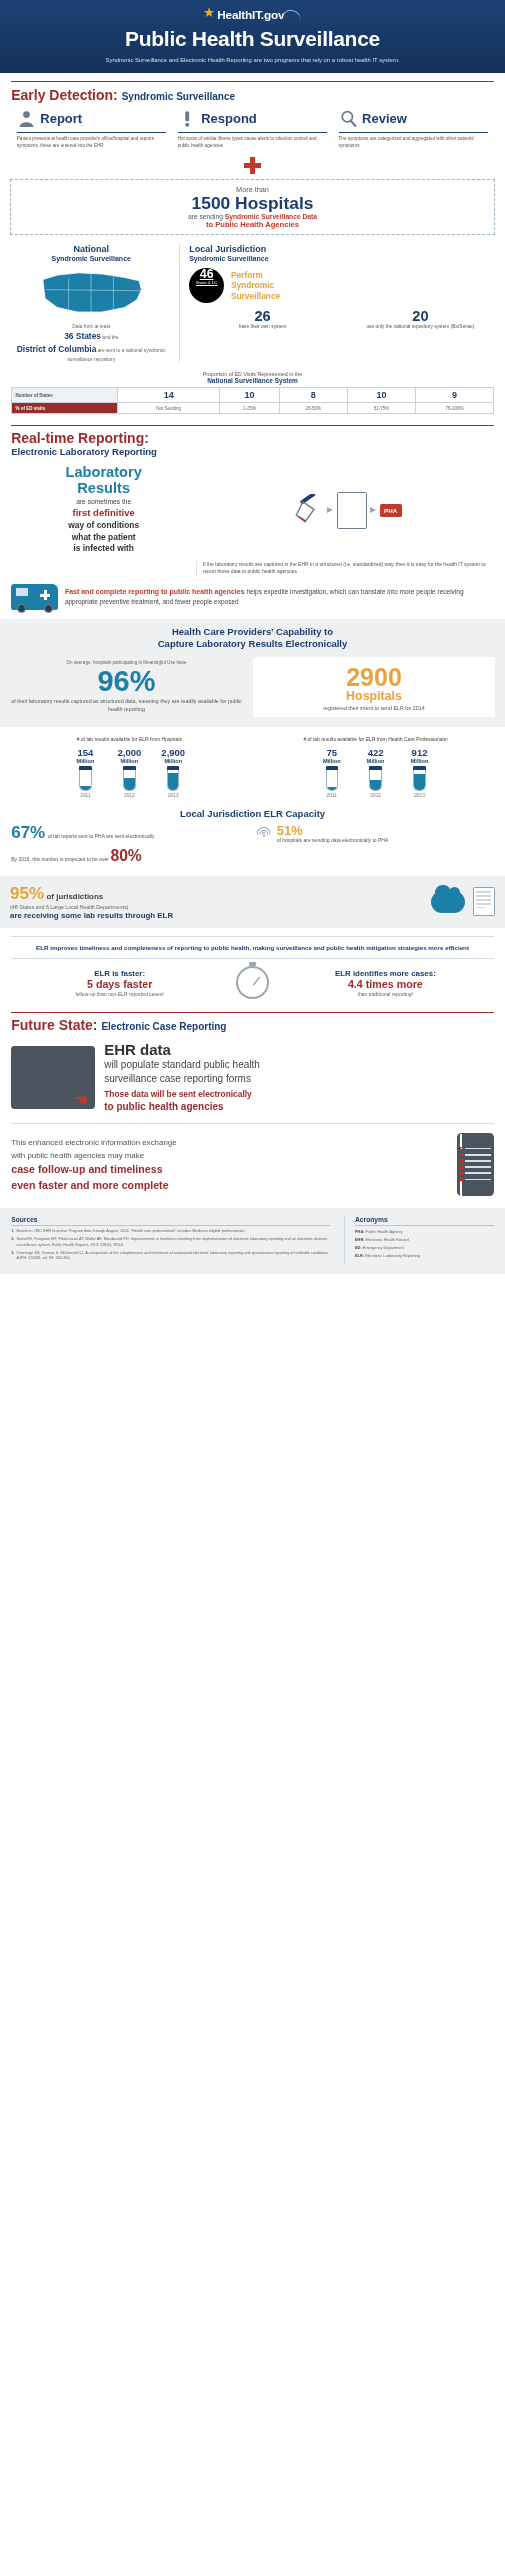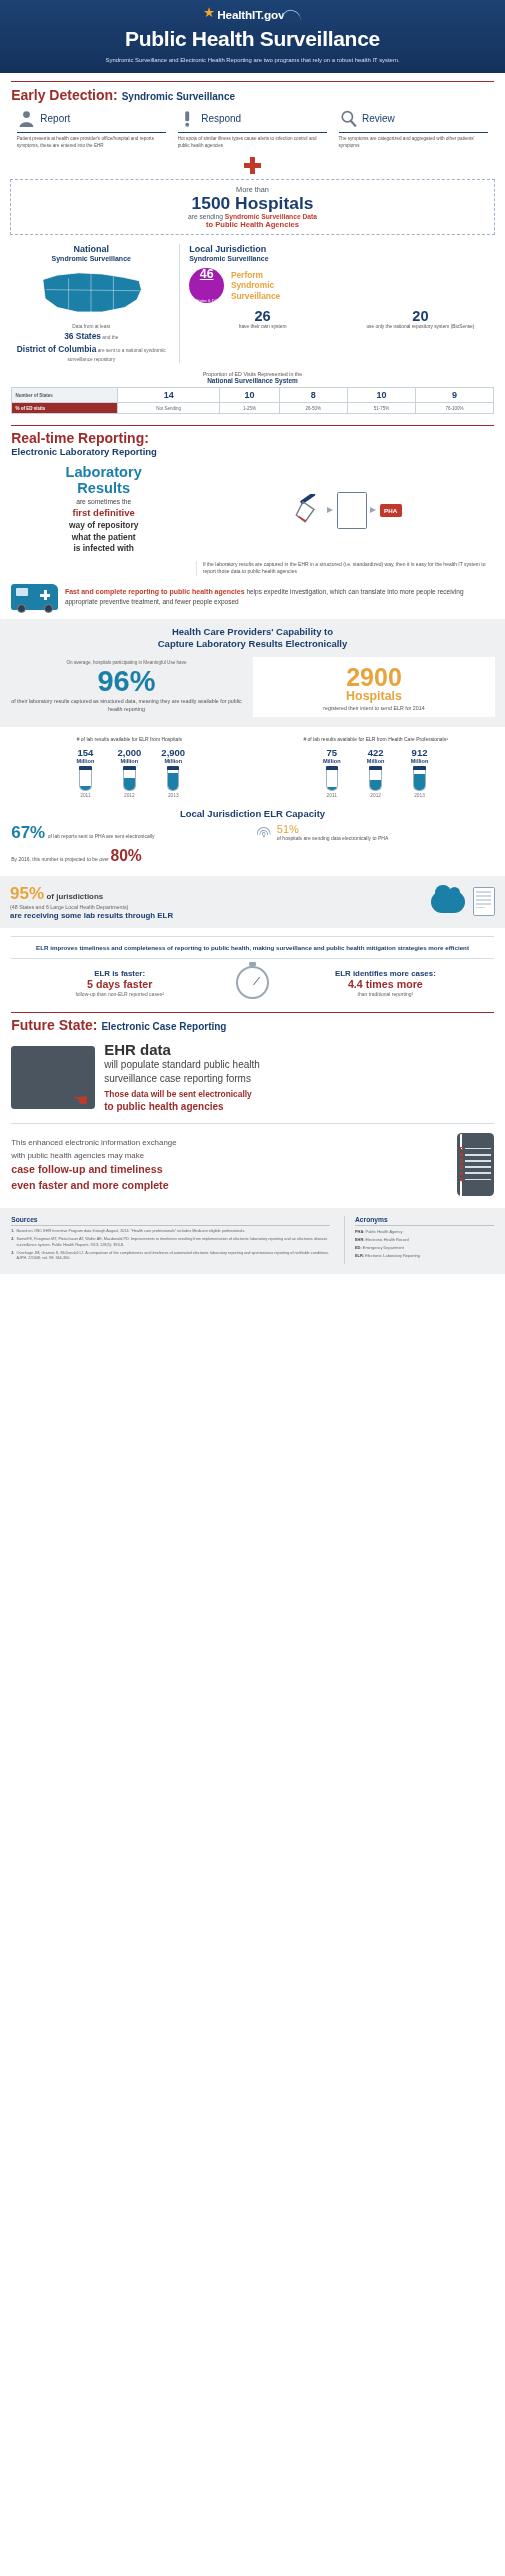--- a/index.html
+++ b/index.html
@@ -42,21 +42,21 @@
   .band-title .sub { color:#1b3e6f; font-size: 10px; font-weight: bold; }
   .band-title .sub2 { color:#1b3e6f; font-size: 9.5px; font-weight: bold; display:block; }
 
   .content { padding: 0 11.2px; }
 
   
   .rrr { display:flex; gap:0; margin-top: 6.7px; }
   .rrr-col { flex:1; padding: 0 5.6px; }
   .rrr-head { display:flex; align-items:center; gap:4.5px; border-bottom: 1.1px solid #1b3e6f; padding-bottom:3.4px; margin-bottom:3.4px; }
   .rrr-icon { width: 19px; height: 19px; display:flex; align-items:center; justify-content:center; }
-  .rrr-label { font-size: 10px; font-weight: normal; color:#1b3e6f; }
+  .rrr-label { font-size: 13px; font-weight: bold; color:#1b3e6f; }
   .rrr-body { font-size: 4.6px; color:#555; line-height:1.45; }
 
   
   .cross-wrap { display:flex; justify-content:center; margin: 7.9px 0 0 0; }
   .red-cross { position:relative; width: 17px; height: 17px; }
   .red-cross:before, .red-cross:after { content:""; position:absolute; background:#c0392b; }
   .red-cross:before { left: 6.2px; top:0; width:4.5px; height:17px; }
   .red-cross:after { top: 6.2px; left:0; width:17px; height:4.5px; }
 
   .hosp-box {
@@ -79,22 +79,22 @@
   .nl-left { width: 168px; padding-right: 7.9px; text-align:center; }
   .nl-right { flex:1; padding-left: 9px; border-left: 0.6px solid #d4dde5; }
   .nl-h { font-size: 9px; font-weight:bold; color:#1b3e6f; line-height:1.2; }
   .nl-h .small { font-size: 7px; display:block; font-weight:bold; }
   .map-area { height: 53px; display:flex; align-items:center; justify-content:center; margin: 3.4px 0; }
   .nl-note { font-size: 4.8px; color:#666; line-height:1.5; }
   .nl-note .big { font-size: 8.4px; font-weight:bold; color:#1b3e6f; }
 
   .states-row { display:flex; align-items:center; gap: 6.7px; margin-top: 4.5px; }
   .states-circle {
-    width: 35px; height:35px; border-radius:50%; background:#a21caf; color:#fff;
-    display:flex; flex-direction:column; align-items:center; justify-content:space-between; flex: none; text-decoration: underline;
+    width: 35px; height:35px; border-radius:50%; background:#000000; color:#fff;
+    display:flex; flex-direction:column; align-items:center; justify-content:flex-start; flex: none; text-decoration: underline;
   }
   .states-circle .n { font-size: 12.4px; font-weight:bold; line-height:1; }
   .states-circle .t { font-size: 3.9px; }
   .perform { font-size: 8.4px; font-weight:bold; color:#e8a33d; line-height:1.25; }
 
   .two-stats { display:flex; gap: 11px; margin-top: 5.6px; text-align:center; }
   .two-stat { flex:1; }
   .two-stat .n { font-size: 14.6px; font-weight:bold; color:#1b3e6f; }
   .two-stat .t { font-size: 4.8px; color:#555; line-height:1.45; }
 
@@ -164,21 +164,21 @@
   .tube .cap { height: 3.9px; background:#1b3e6f; border-radius:1.1px 1.1px 0 0;}
   .tube .glass { height: 21.3px; border:0.8px solid #9fb3c8; border-top:none; border-radius: 0 0 5.6px 5.6px; position:relative; background:#fff; overflow:hidden;}
   .tube .fill { position:absolute; bottom:0; left:0; right:0; background:#1b7fa8; }
   .vial .y { font-size: 4.8px; color:#777; }
 
   
   .elr-title { text-align:center; font-size: 9.5px; font-weight:bold; color:#1b3e6f; margin-top: 10px;}
   .elr-cols { display:flex; gap: 5.6px; margin-top: 5.6px; }
   .elr-col { flex:1; display:flex; align-items:flex-start; gap:4.5px; }
   .elr-big { font-size: 17px; font-weight:bold; color:#1b7fa8; line-height:1;}
-  .elr-big2 { font-size: 11px; font-weight:normal; color:#e8a33d; line-height:1;}
+  .elr-big2 { font-size: 13px; font-weight:bold; color:#e8a33d; line-height:1;}
   .elr-80 { font-size: 15.7px; font-weight:bold; color:#9b2c2c; }
   .elr-t { font-size: 5px; color:#555; line-height:1.5;}
   .wifi { width: 17px; height: 12.4px; position:relative; flex:none;}
   .wifi span { position:absolute; border: 1.1px solid #8aa3b8; border-bottom:none; border-radius: 50% 50% 0 0 / 100% 100% 0 0; left:50%; transform: translateX(-50%);}
   .wifi .a{width:14.6px;height:7.3px;bottom:2.2px;} .wifi .b{width:9.5px;height:5px;bottom:2.2px;} .wifi .c{width:4.5px;height:2.8px;bottom:2.2px;}
   .wifi .dot{width:2.2px;height:2.2px;background:#8aa3b8;border-radius:50%;border:none;bottom:0;}
 
   
   .p95 { background:#eef0f2; margin-top: 7.9px; padding: 7.9px 10px; display:flex; align-items:center; gap:7.9px;}
   .p95 .txt { flex:1; }
@@ -447,21 +447,21 @@
   <div class="content">
     <div class="lab-flow">
       <div class="lab-left">
         <div class="lab-title">
           <span>Laboratory</span><br>
           <span>Results</span>
         </div>
         <div class="lab-p">
           <span>are sometimes the</span>
           <span class="bigred">first definitive</span>
-          <span class="big">way of repository</span>
+          <span class="big">way of conditions</span>
           <span class="big">what the patient</span>
           <span class="big">is infected with</span>
         </div>
       </div>
       <div class="flow-icons">
         <span>
           <svg width="30" height="31" viewBox="0 0 54 56">
             <rect x="10" y="4" width="30" height="7" rx="2" fill="#1b3e6f" transform="rotate(-35 25 8)"></rect>
             <path d="M16 14 L36 28 L20 50 L4 38 Z" fill="none" stroke="#6b7b8a" stroke-width="2.5"></path>
             <path d="M10 40 L22 48 L20 50 L8 42 Z" fill="#c0392b"></path>

